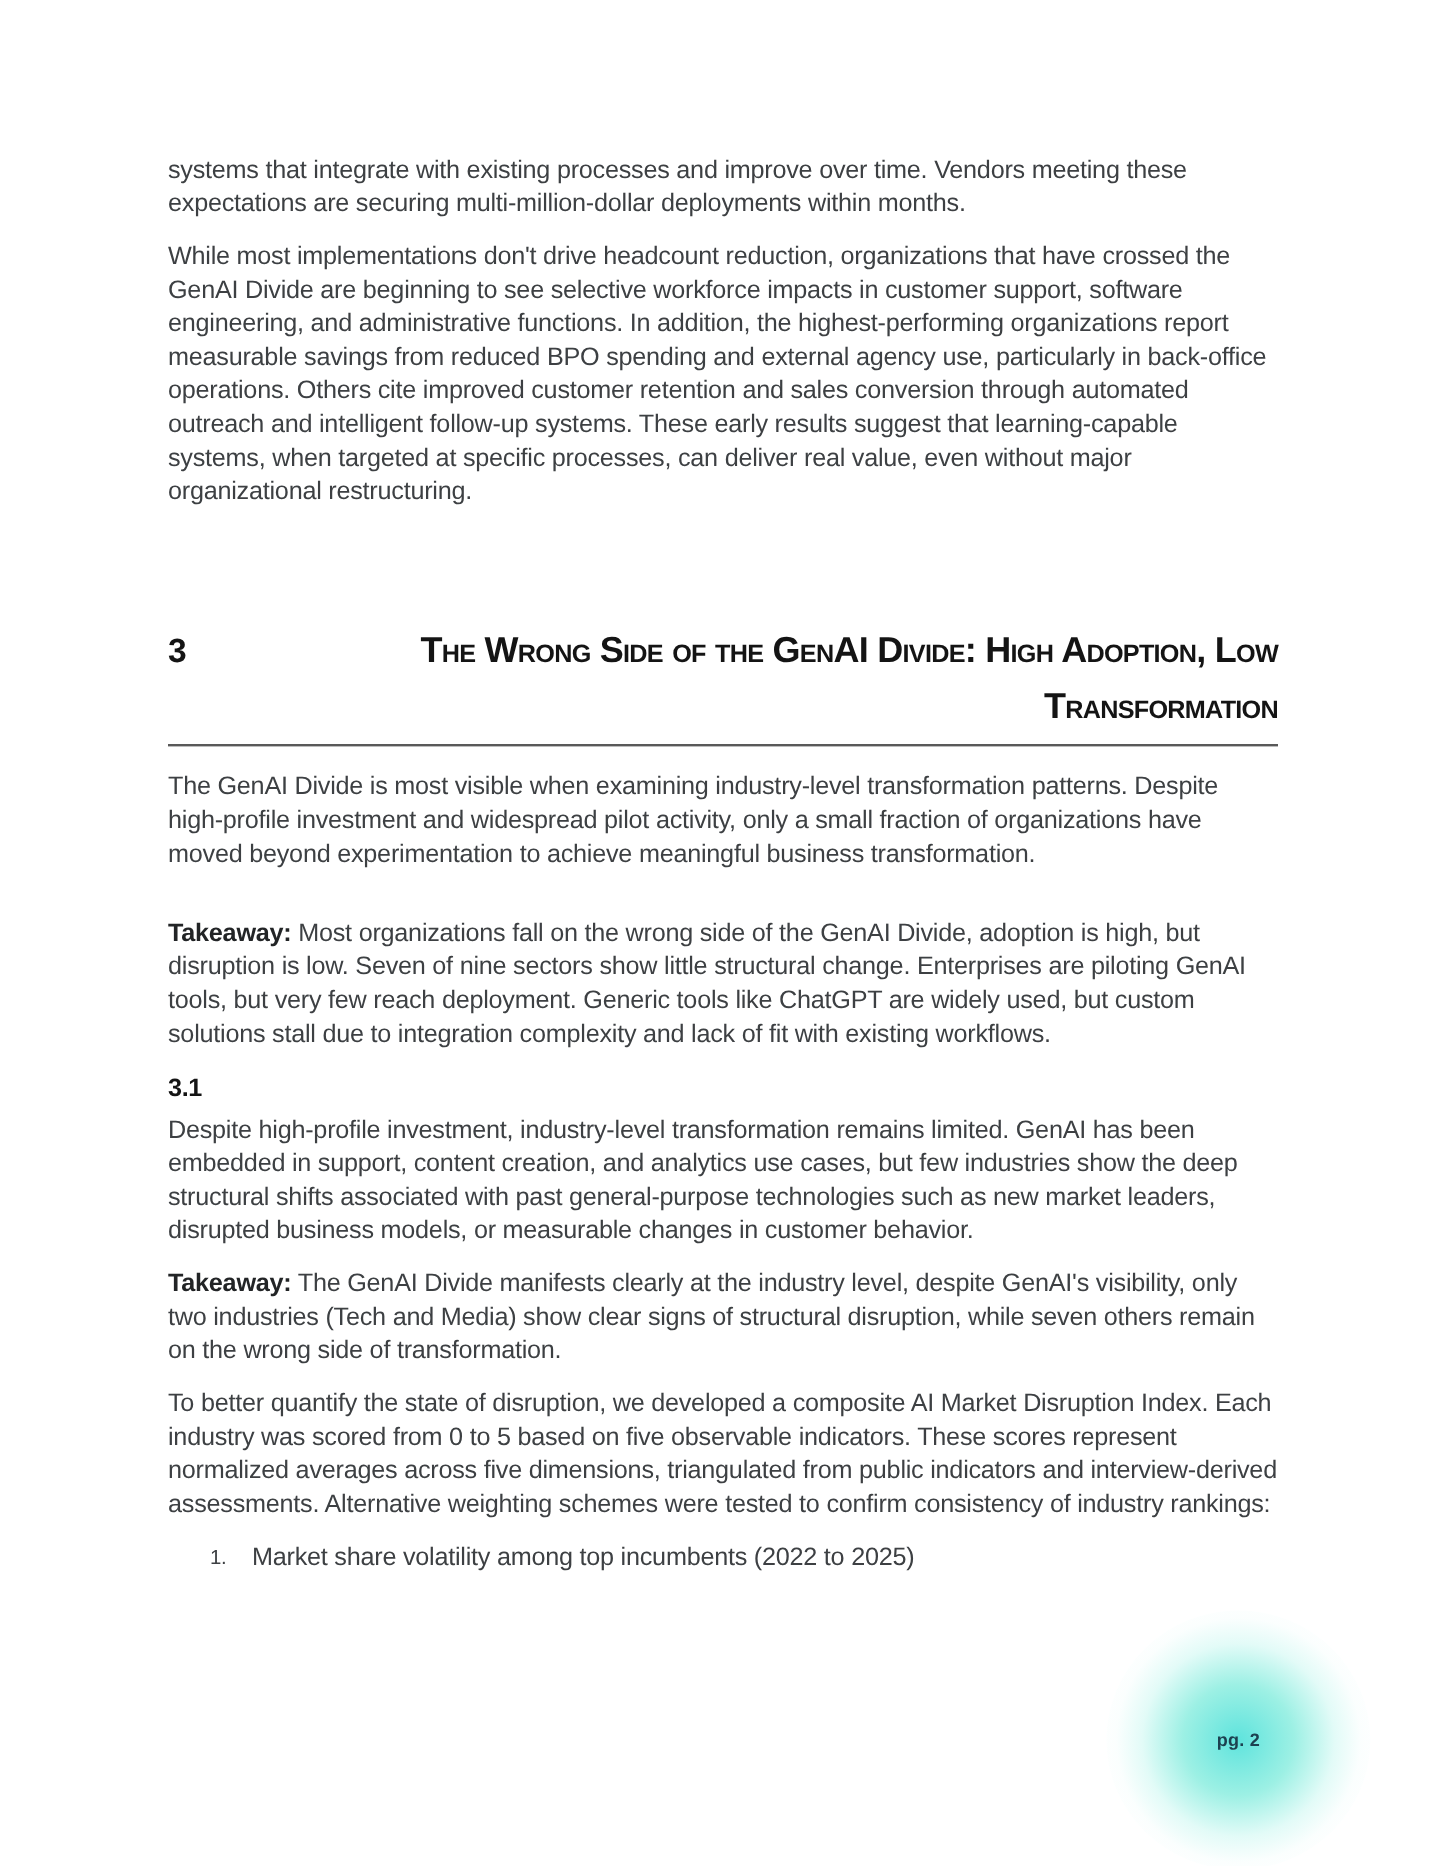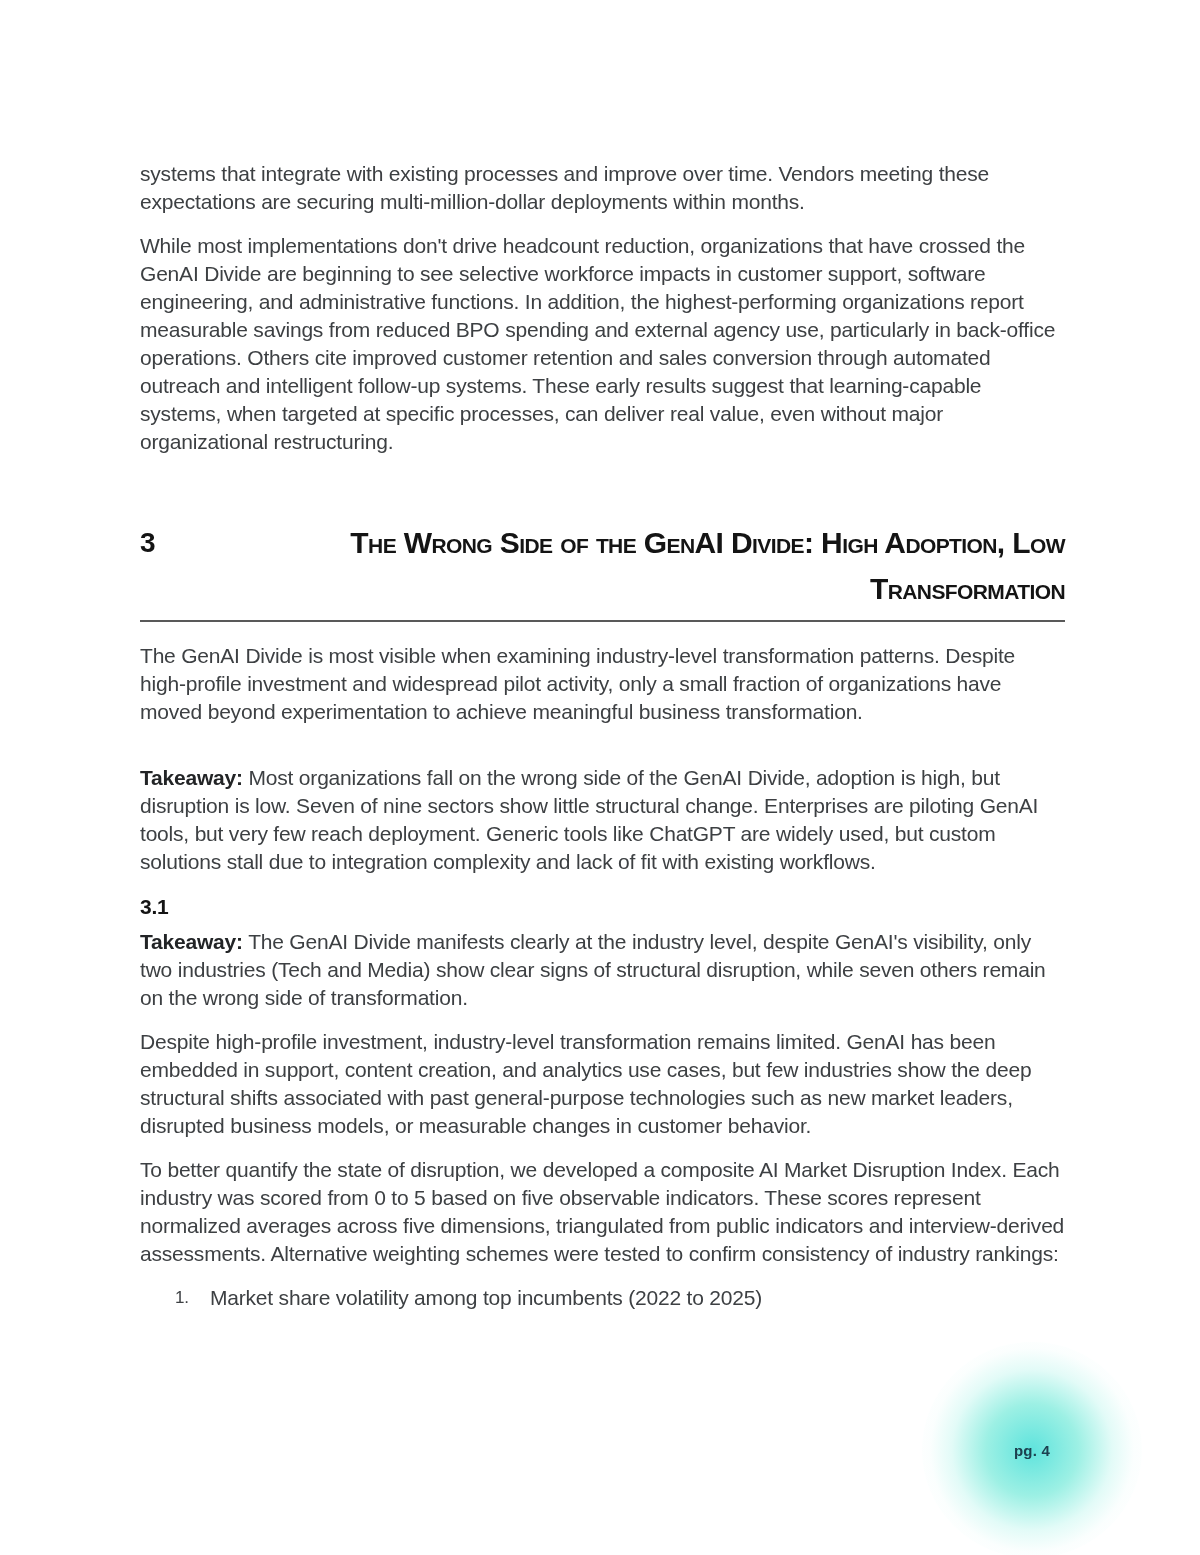--- a/index.html
+++ b/index.html
@@ -11,31 +11,31 @@
     width: 1200px;
     height: 1555px;
     position: relative;
     font-family: "Liberation Sans", sans-serif;
     color: #3d4043;
     overflow: hidden;
   }
   .content {
     position: absolute;
     left: 140px;
-    top: 160px;
+    top: 128px;
     width: 925px;
   }
   p.body-text {
     margin: 0 0 16px 0;
     font-size: 21px;
     line-height: 28px;
     letter-spacing: -0.2px;
     color: #3d4043;
   }
-  p.last-before-heading { margin-bottom: 64px; }
+  p.last-before-heading { margin-bottom: 96px; }
   p.before-subheading  { margin-bottom: 38px; }
   .takeaway-label {
     font-weight: bold;
     color: #222426;
   }
   .section-heading {
     display: flex;
     align-items: flex-start;
     color: #141414;
     font-weight: bold;
@@ -137,33 +137,33 @@
 
   <p class="body-text">
     <strong class="takeaway-label">Takeaway:</strong>
     <span>Most organizations fall on the wrong side of the GenAI Divide, adoption is high, but disruption is low. Seven of nine sectors show little structural change. Enterprises are piloting GenAI tools, but very few reach deployment. Generic tools like ChatGPT are widely used, but custom solutions stall due to integration complexity and lack of fit with existing workflows.</span>
   </p>
 
   <h2 class="subsection-heading">
     <span class="h-num">3.1</span>
   </h2>
 
+  <p class="body-text">Despite high-profile investment, industry-level transformation remains limited. GenAI has been embedded in support, content creation, and analytics use cases, but few industries show the deep structural shifts associated with past general-purpose technologies such as new market leaders, disrupted business models, or measurable changes in customer behavior.</p>
+
   <p class="body-text">
     <strong class="takeaway-label">Takeaway:</strong>
     <span>The GenAI Divide manifests clearly at the industry level, despite GenAI's visibility, only two industries (Tech and Media) show clear signs of structural disruption, while seven others remain on the wrong side of transformation.</span>
   </p>
-
-  <p class="body-text">Despite high-profile investment, industry-level transformation remains limited. GenAI has been embedded in support, content creation, and analytics use cases, but few industries show the deep structural shifts associated with past general-purpose technologies such as new market leaders, disrupted business models, or measurable changes in customer behavior.</p>
 
   <p class="body-text">To better quantify the state of disruption, we developed a composite AI Market Disruption Index. Each industry was scored from 0 to 5 based on five observable indicators. These scores represent normalized averages across five dimensions, triangulated from public indicators and interview-derived assessments. Alternative weighting schemes were tested to confirm consistency of industry rankings:</p>
 
   <ol class="numbered-list">
     <li>
       <span class="li-num">1.</span>
       <span>Market share volatility among top incumbents (2022 to 2025)</span>
     </li>
   </ol>
 
 </div>
 
 <div class="page-glow">
-  <span class="page-number">pg. 4</span>
+  <span class="page-number">pg. 2</span>
 </div>
 
 </body></html>

